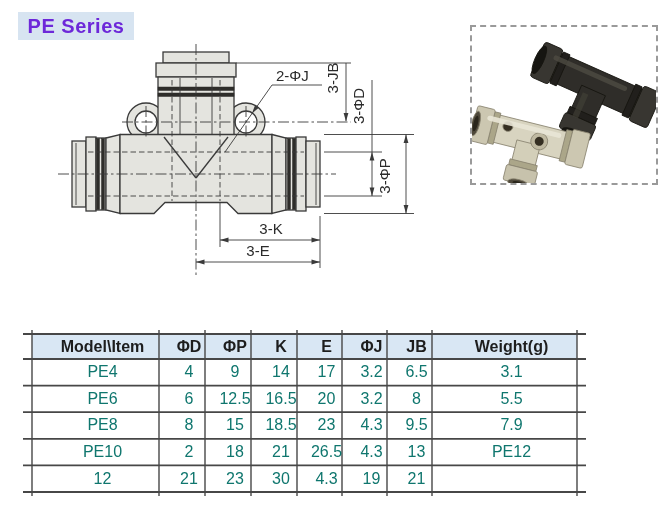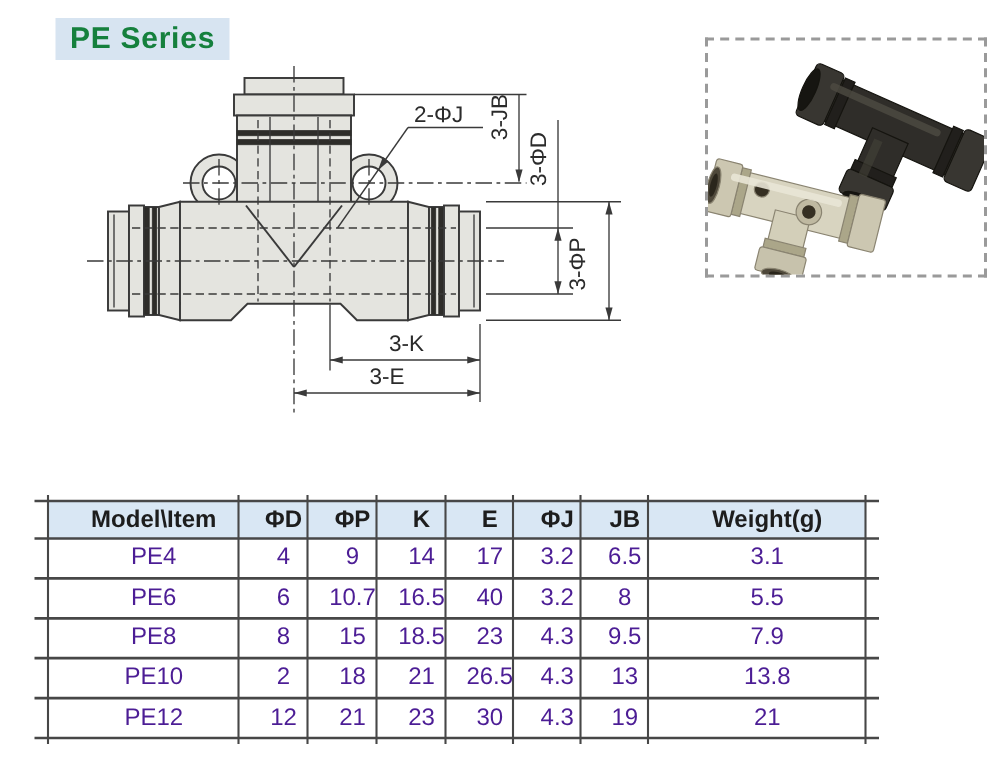--- a/index.html
+++ b/index.html
@@ -2,22 +2,22 @@
 <html><head>
 <meta charset="utf-8">
 <style>
   html,body{margin:0;padding:0;}
   body{width:672px;height:506px;background:#ffffff;font-family:"Liberation Sans",sans-serif;position:relative;overflow:hidden;color:#1d1d1d;}
   .stage{position:absolute;inset:0;}
 
   
   .title-badge{
     position:absolute;left:18px;top:12px;width:116px;height:28px;
-    background:#d7e4f1;color:#15803d;font-size:20px;font-weight:bold;
-    display:flex;align-items:center;justify-content:center;letter-spacing:0.5px;margin-left:19px;
+    background:#d7e4f1;color:#6d28d9;font-size:20px;font-weight:bold;
+    display:flex;align-items:center;justify-content:center;letter-spacing:0.5px;
   }
 
   
   .drawing{position:absolute;left:40px;top:40px;width:390px;height:250px;}
   .drawing .body{fill:#e4e4df;stroke:#3a3a3a;stroke-width:1.3;}
   .drawing .dark{fill:#2e2d2a;stroke:#2e2d2a;stroke-width:0.5;}
   .drawing .ln{stroke:#3a3a3a;stroke-width:1.3;fill:none;}
   .drawing .thin{stroke:#3a3a3a;stroke-width:0.9;fill:none;}
   .drawing .cl{stroke:#3a3a3a;stroke-width:0.9;fill:none;stroke-dasharray:11 3 2.5 3;}
   .drawing .hid{stroke:#3a3a3a;stroke-width:0.9;fill:none;stroke-dasharray:5.5 3;}
@@ -34,21 +34,21 @@
   
   .table-wrap{position:absolute;left:32px;top:334px;width:545px;height:158px;}
   .grid-lines{position:absolute;left:-10px;top:-5px;width:568px;height:170px;overflow:visible;}
   .grid{
     position:absolute;inset:0;display:grid;
     grid-template-columns:127px 46px 46px 46px 45px 45px 45px 145px;
     grid-template-rows:25px repeat(5,26.6px);
   }
   .grid > div{display:flex;align-items:center;justify-content:center;font-size:16px;line-height:1;margin-left:14px;}
   .grid .th{font-weight:bold;color:#1d1d1d;}
-  .grid .td{font-weight:normal;color:#4c1d95;}
+  .grid .td{font-weight:normal;color:#0f766e;}
 </style>
 </head>
 <body>
 
 <div class="stage">
 
   <div class="title-badge">PE Series</div>
 
   <svg class="drawing" viewBox="40 40 390 250" xmlns="http://www.w3.org/2000/svg">
     <g>
@@ -227,44 +227,43 @@
       <div class="td">4</div>
       <div class="td">9</div>
       <div class="td">14</div>
       <div class="td">17</div>
       <div class="td">3.2</div>
       <div class="td">6.5</div>
       <div class="td">3.1</div>
 
       <div class="td">PE6</div>
       <div class="td">6</div>
-      <div class="td">10.7</div>
+      <div class="td">12.5</div>
       <div class="td">16.5</div>
-      <div class="td">40</div>
+      <div class="td">20</div>
       <div class="td">3.2</div>
       <div class="td">8</div>
       <div class="td">5.5</div>
 
       <div class="td">PE8</div>
       <div class="td">8</div>
       <div class="td">15</div>
       <div class="td">18.5</div>
       <div class="td">23</div>
       <div class="td">4.3</div>
       <div class="td">9.5</div>
       <div class="td">7.9</div>
 
       <div class="td">PE10</div>
       <div class="td">2</div>
       <div class="td">18</div>
       <div class="td">21</div>
       <div class="td">26.5</div>
       <div class="td">4.3</div>
       <div class="td">13</div>
-      <div class="td">13.8</div>
 
       <div class="td">PE12</div>
       <div class="td">12</div>
       <div class="td">21</div>
       <div class="td">23</div>
       <div class="td">30</div>
       <div class="td">4.3</div>
       <div class="td">19</div>
       <div class="td">21</div>
     </div>

